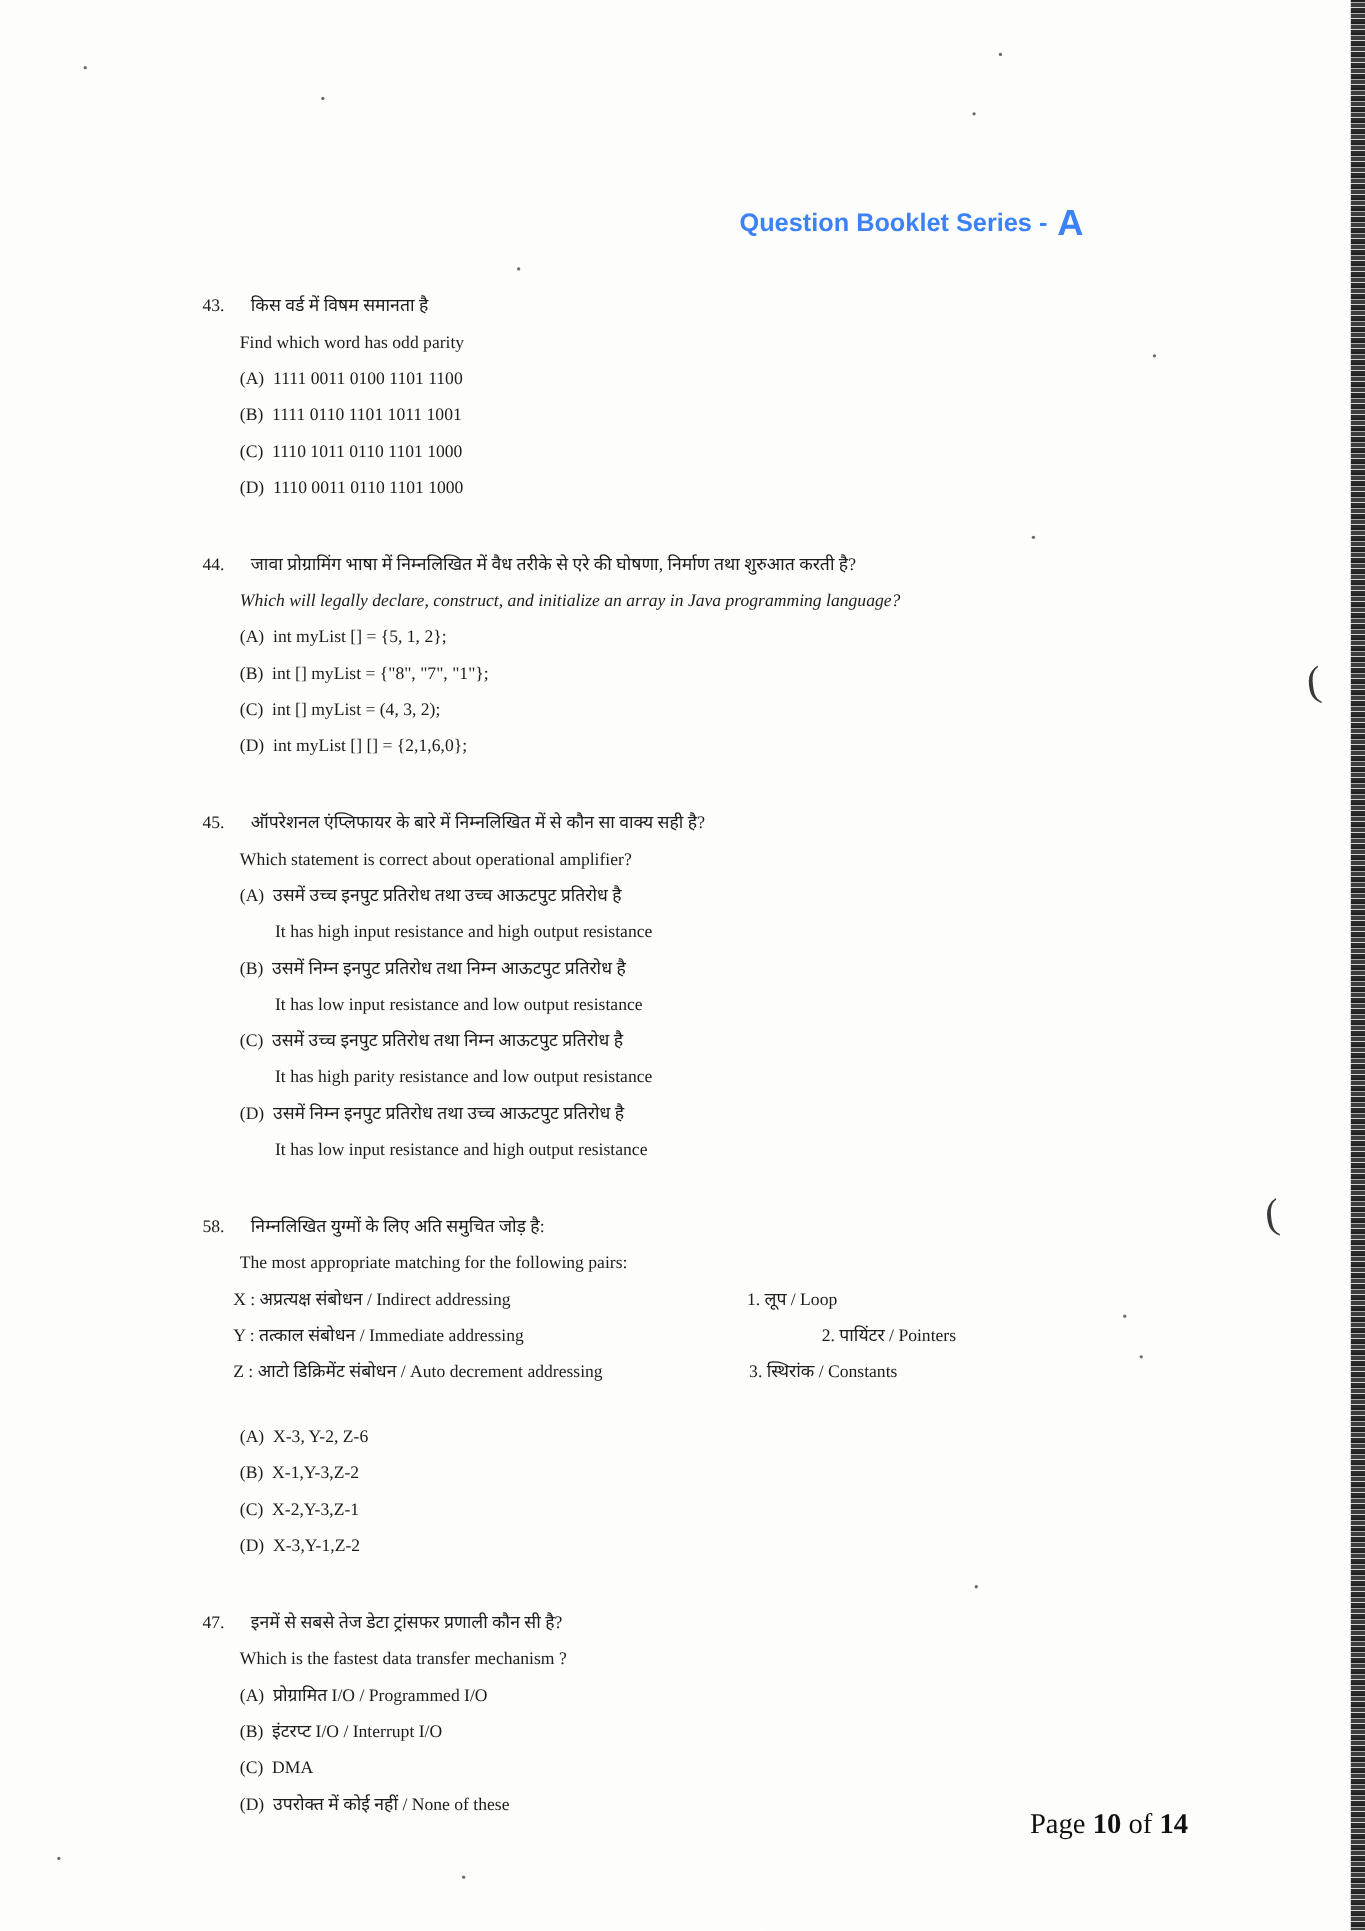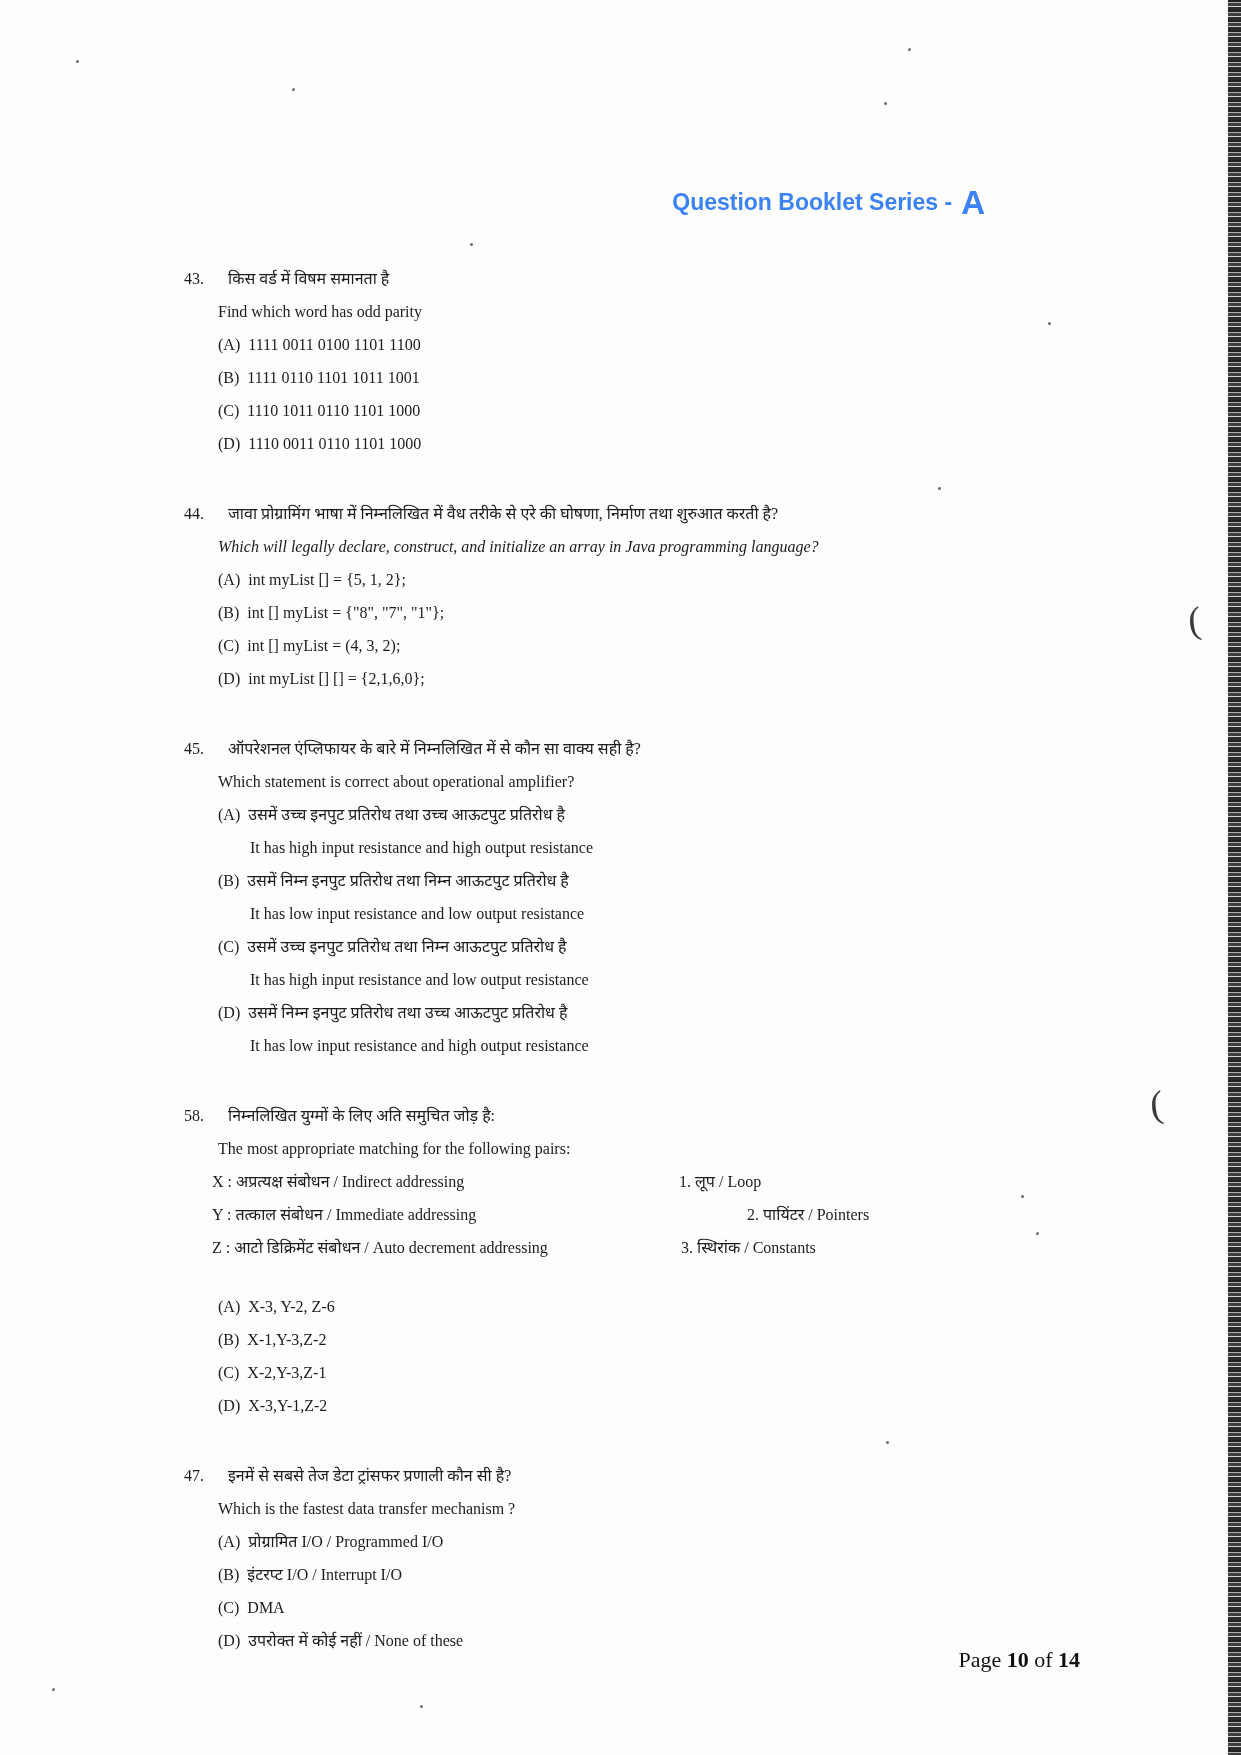--- a/index.html
+++ b/index.html
@@ -47,21 +47,21 @@
 
   .pair { display:flex; padding-left:28px; }
   .pair-left { flex:0 0 auto; }
   .pw1 { width:467px; }
   .pw2 { width:535px; }
   .pw3 { width:469px; }
   .opts-gap { margin-top:26px; }
 
   .footer {
     position:absolute; right:161px; bottom:82px;
-    font-size:22px; color:#111; white-space:nowrap;
+    font-size:26px; color:#111; white-space:nowrap;
   }
   .footer b { font-weight:bold; }
 
   .stray {
     position:absolute; font-size:38px; color:#3a3a3a;
     font-family:"Liberation Serif", serif; transform:rotate(-6deg);
   }
   .stray-1 { left:1188px; top:598px; }
   .stray-2 { left:1150px; top:1082px; }
 
@@ -109,21 +109,21 @@
       <div class="line head">
         <span class="q-num">45.</span>
         <span>ऑपरेशनल एंप्लिफायर के बारे में निम्नलिखित में से कौन सा वाक्य सही है?</span>
       </div>
       <div class="line indent">Which statement is correct about operational amplifier?</div>
       <div class="line indent"><span class="opt-label">(A)</span><span>उसमें उच्च इनपुट प्रतिरोध तथा उच्च आऊटपुट प्रतिरोध है</span></div>
       <div class="line indent2">It has high input resistance and high output resistance</div>
       <div class="line indent"><span class="opt-label">(B)</span><span>उसमें निम्न इनपुट प्रतिरोध तथा निम्न आऊटपुट प्रतिरोध है</span></div>
       <div class="line indent2">It has low input resistance and low output resistance</div>
       <div class="line indent"><span class="opt-label">(C)</span><span>उसमें उच्च इनपुट प्रतिरोध तथा निम्न आऊटपुट प्रतिरोध है</span></div>
-      <div class="line indent2">It has high input resistance and low output resistance</div>
+      <div class="line indent2">It has high parity resistance and low output resistance</div>
       <div class="line indent"><span class="opt-label">(D)</span><span>उसमें निम्न इनपुट प्रतिरोध तथा उच्च आऊटपुट प्रतिरोध है</span></div>
       <div class="line indent2">It has low input resistance and high output resistance</div>
     </div>
 
     <div class="q">
       <div class="line head">
         <span class="q-num">58.</span>
         <span>निम्नलिखित युग्मों के लिए अति समुचित जोड़ है:</span>
       </div>
       <div class="line indent">The most appropriate matching for the following pairs:</div>

